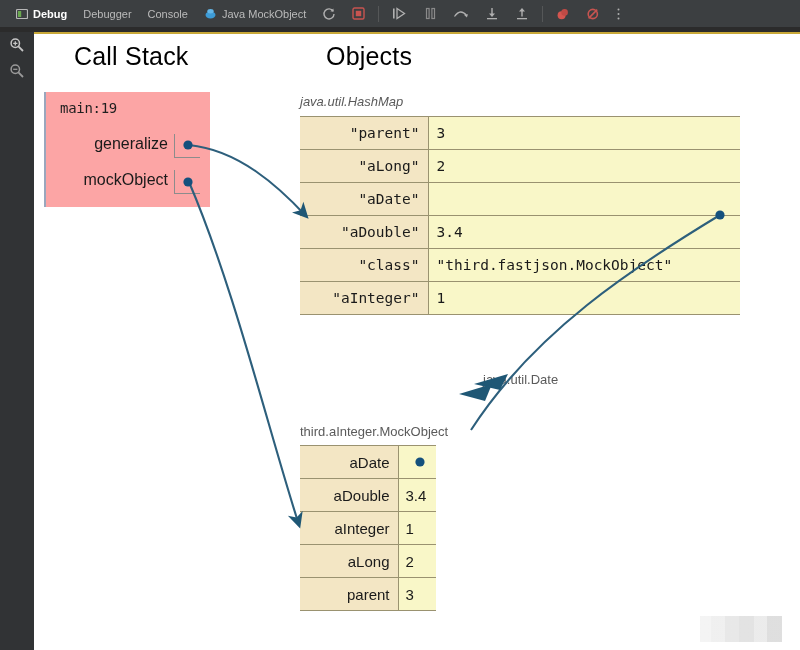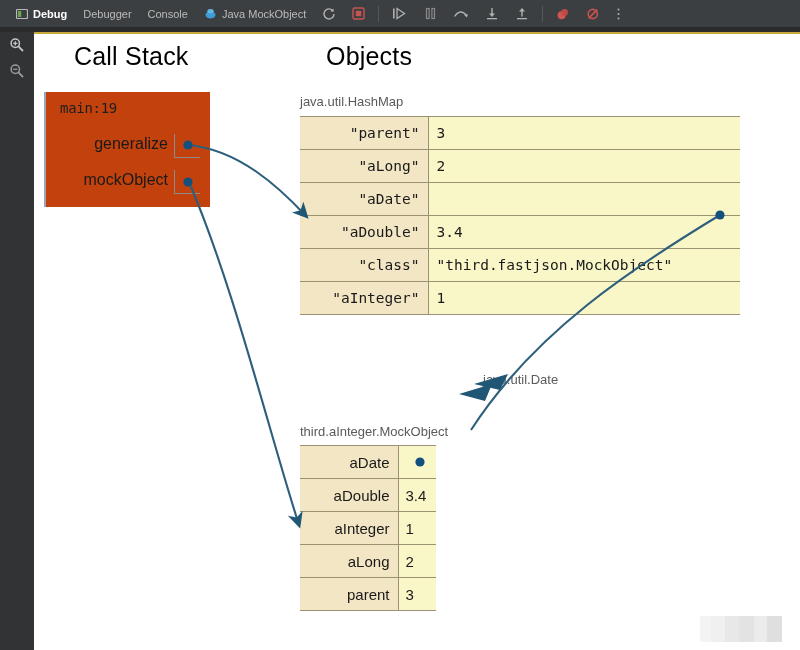--- a/index.html
+++ b/index.html
@@ -51,21 +51,21 @@
   .heading {
     position:absolute; font-size:25px; color:#000000; font-weight:400;
     letter-spacing:.2px;
   }
   #h-callstack { left:40px; top:10px; }
   #h-objects   { left:268px; top:10px;margin-left:24px; }
 
   
   #frame {
     position:absolute; left:10px; top:60px; width:166px; height:115px;
-    background:#c2410c;
+    background:#fca5a5;
     border-left:2px solid #9aa7bd;
   }
   #frame .frame-title {
     position:absolute; left:14px; top:8px;
     font-family:"DejaVu Sans Mono", monospace;
     font-size:14px; color:#1f1f1f; letter-spacing:-.3px;
   }
   .slot {
     position:absolute; right:6px;
     width:150px; height:28px;
@@ -115,21 +115,21 @@
   #tbl-hashmap { left:266px; top:84px; width:440px; }
   #tbl-hashmap td { font-family:"DejaVu Sans Mono", monospace; font-size:14.5px; }
   #tbl-hashmap td.k { width:128px; }
 
   
   #tbl-mock { left:266px; top:413px; width:136px; }
   #tbl-mock td { font-size:15px;padding-left:12px; }
   #tbl-mock td.k { width:98px; }
   #tbl-mock td.v { padding-left:7px; }
 
-  #lbl-hashmap { left:266px; top:62px; }
+  #lbl-hashmap { left:266px; top:62px;font-style:italic; }
   #lbl-mock    { left:266px; top:392px; }
   #lbl-date    { left:449px; top:340px; }
 
   
   #arrows {
     position:absolute; left:0; top:0; width:766px; height:618px;
     pointer-events:none;
   }
 
   

